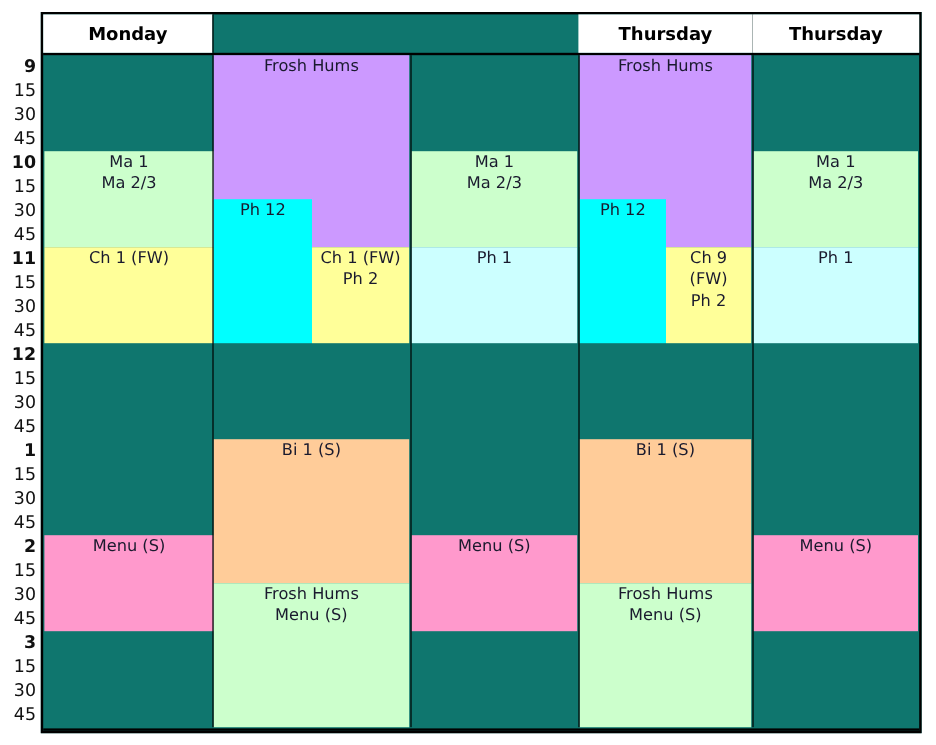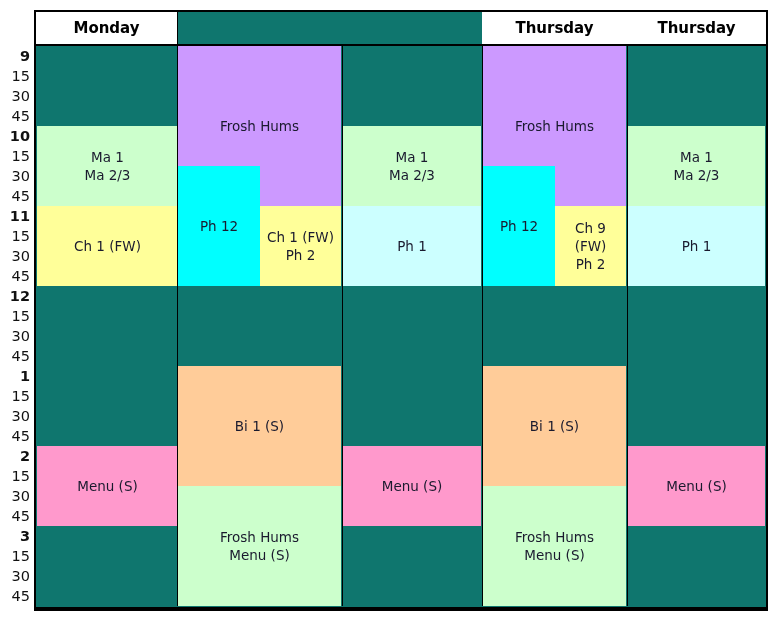--- a/index.html
+++ b/index.html
@@ -87,21 +87,20 @@
     background: #000000;
     z-index: 5;
   }
 
   
   .event {
     position: absolute;
     display: flex;
     flex-direction: column;
     align-items: center;
-    justify-content: center;
     text-align: center;
     font-size: 13.5px;
     line-height: 18px;
     color: #1a1a2e;
     z-index: 2;
     overflow: hidden;
     padding: 0 2px;
   }
   .event .ln { display: block; width: 100%; }
 

